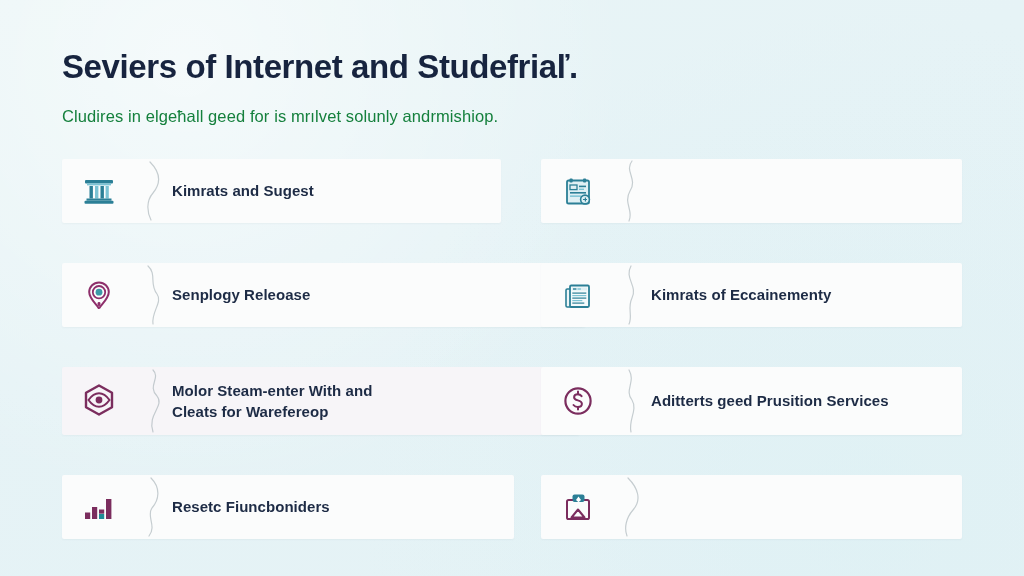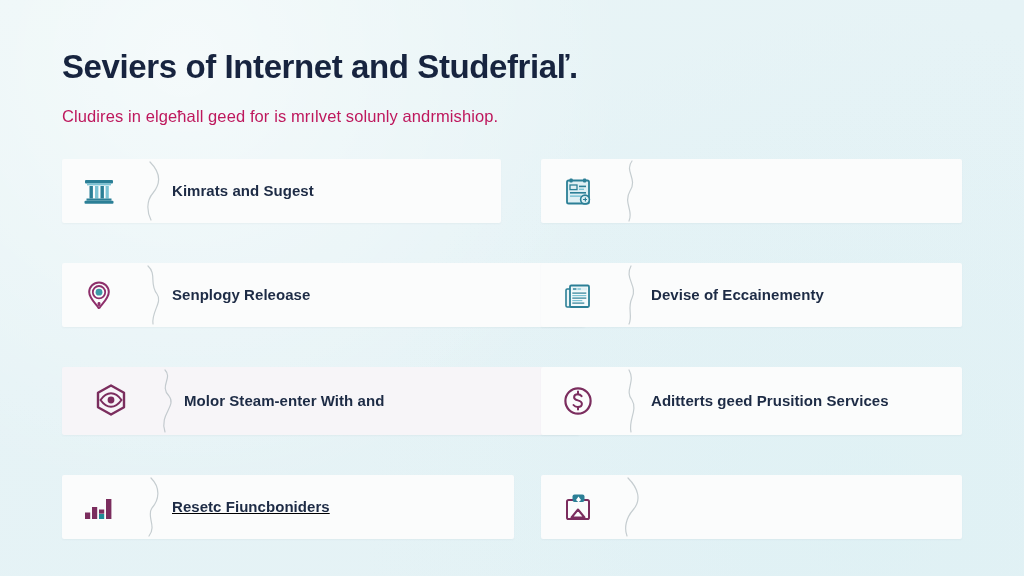--- a/index.html
+++ b/index.html
@@ -37,21 +37,21 @@
     letter-spacing: -0.4px;
     color: #17243f;
     line-height: 1.15;
     white-space: nowrap;
   }
 
   .page-subtitle {
     margin-top: 21px;
     font-size: 16.5px;
     font-weight: 400;
-    color: #be185d;
+    color: #15803d;
     letter-spacing: 0.1px;
     white-space: nowrap;
   }
 
   .cards-grid {
     margin-top: 33px;
     display: grid;
     grid-template-columns: 439px 1fr;
     column-gap: 46px;
     row-gap: 25px;
@@ -103,22 +103,22 @@
     padding-right: 16px;
   }
 
   .card-label .line { display: block; }
 
   .card-label.empty { min-height: 1px; }
 
   
   .card.w-wide  { width: 439px; }
   .card.w-w2    { width: 523px; }
-  .card.w-w3    { width: 517px; padding-left: 12px; }
-  .card.w-w4    { width: 452px; text-decoration: underline; }
+  .card.w-w3    { width: 517px; }
+  .card.w-w4    { width: 452px; }
 </style>
 </head>
 <body>
 
 <div class="page-wash"></div>
 
 <div class="content">
 
   <h1 class="page-title">Seviers of Internet and Studefriaľ.</h1>
 
@@ -204,39 +204,40 @@
           <rect x="14.3" y="25" width="10" height="1.2" fill="#7cc3d4"></rect>
           <rect x="14.3" y="27.5" width="12" height="1.2" fill="#2b7f96"></rect>
         </svg>
       </div>
       <div class="card-divider">
         <svg width="26" height="62" viewBox="0 0 26 62" fill="none">
           <path d="M11 2 C 4 14, 18 22, 12 34 C 7 44, 13 52, 9 60" stroke="#9aa7ad" stroke-width="1.2" fill="none" stroke-linecap="round"></path>
         </svg>
       </div>
       <div class="card-label">
-        <span class="line">Devise of Eccainementy</span>
+        <span class="line">Kimrats of Eccainementy</span>
       </div>
     </div>
 
     <div class="card tall tinted w-w3">
       <div class="card-icon">
         <svg width="44" height="44" viewBox="0 0 44 44" fill="none">
           <path d="M22 6.5 L35 13.8 V28.2 L22 35.5 L9 28.2 V13.8 Z" stroke="#7b2d5e" stroke-width="2.4" fill="none" stroke-linejoin="round"></path>
           <path d="M11.5 21c3.3-4.6 7-6.8 10.5-6.8S29.2 16.4 32.5 21c-3.3 4.6-7 6.8-10.5 6.8S14.8 25.6 11.5 21z" stroke="#7b2d5e" stroke-width="2" fill="none"></path>
           <circle cx="22" cy="21" r="3.4" fill="#7b2d5e"></circle>
         </svg>
       </div>
       <div class="card-divider">
         <svg width="26" height="66" viewBox="0 0 26 66" fill="none">
           <path d="M12 2 C 20 10, 6 18, 16 28 C 24 38, 6 46, 12 64" stroke="#9aa7ad" stroke-width="1.2" fill="none" stroke-linecap="round"></path>
         </svg>
       </div>
       <div class="card-label">
         <span class="line">Molor Steam-enter With and</span>
+        <span class="line">Cleats for Warefereop</span>
       </div>
     </div>
 
     <div class="card tall">
       <div class="card-icon">
         <svg width="42" height="42" viewBox="0 0 42 42" fill="none">
           <circle cx="21" cy="21" r="12.6" stroke="#7b2d5e" stroke-width="2.2" fill="none"></circle>
           <path d="M24.6 16.2c-1-1.3-2.3-1.9-3.8-1.9-2.1 0-3.7 1.1-3.7 2.9 0 1.8 1.5 2.6 3.8 3.2 2.4.6 4 1.5 4 3.4 0 2-1.8 3.2-4.1 3.2-1.8 0-3.3-.7-4.3-2" stroke="#7b2d5e" stroke-width="2" fill="none" stroke-linecap="round"></path>
           <path d="M21 11.6v2.6M21 26.9v2.7" stroke="#7b2d5e" stroke-width="2" stroke-linecap="round"></path>
         </svg>

